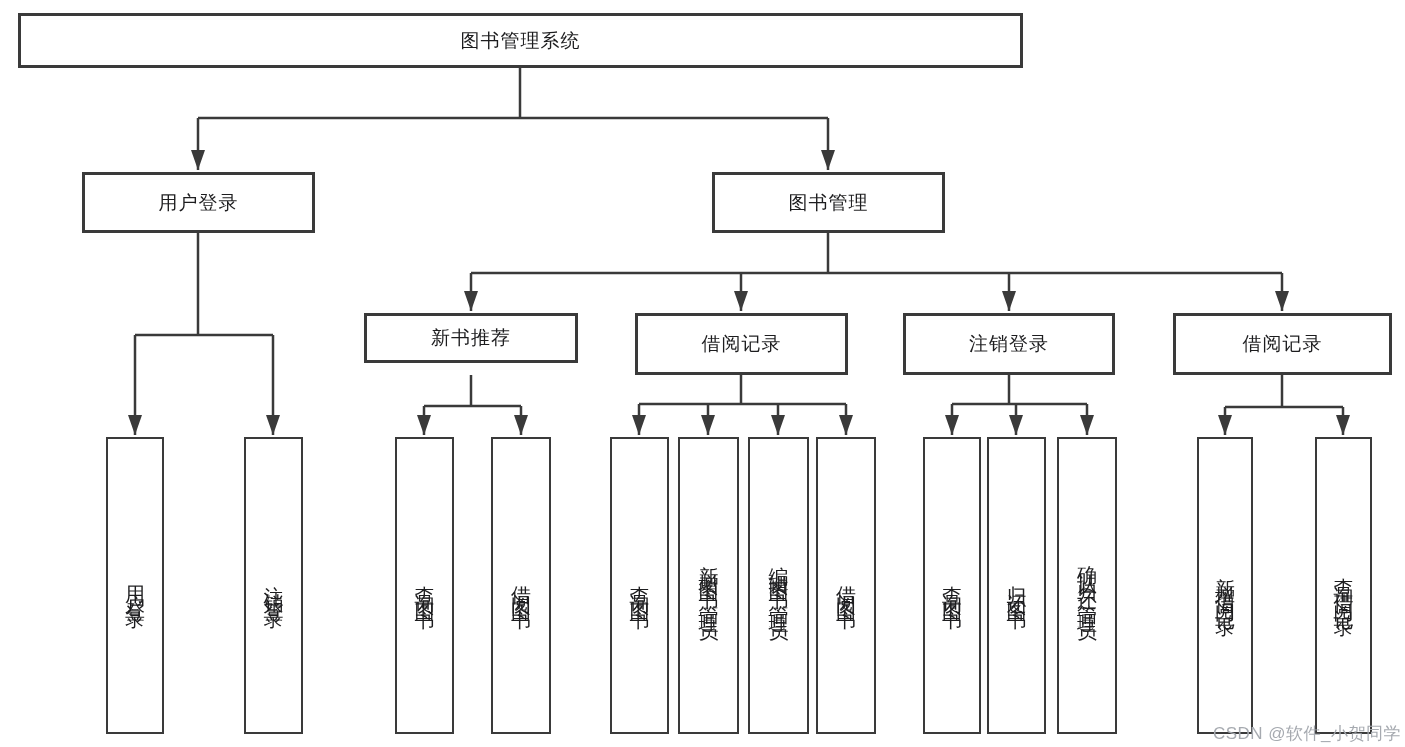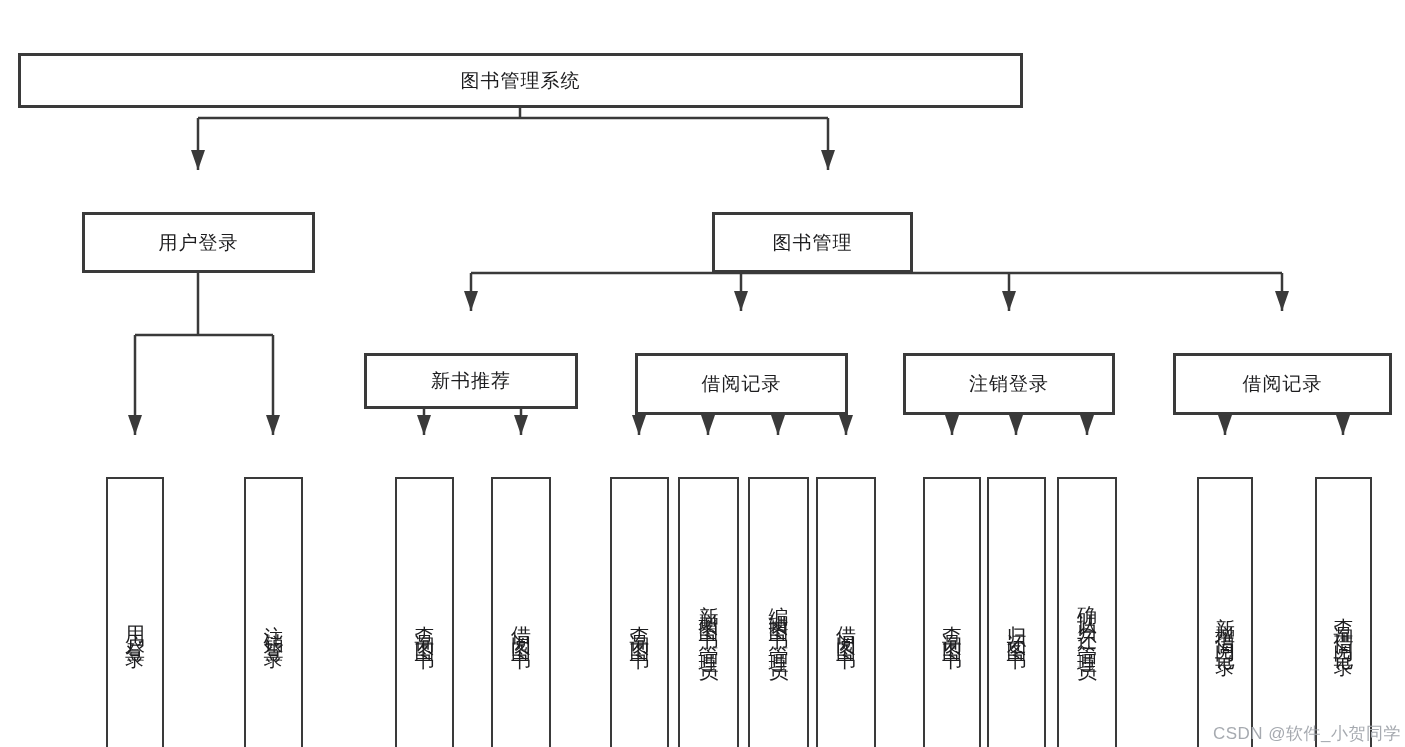--- a/index.html
+++ b/index.html
@@ -15,21 +15,20 @@
   .box {
     position: absolute;
     box-sizing: border-box;
     background: #ffffff;
     border: 3px solid #3a3a3a;
     color: #1d1d1f;
     display: flex;
     align-items: center;
     justify-content: center;
     line-height: 1.25;
-    margin-top: 40px;
   }
   .box.lv0 { font-size: 19px; letter-spacing: 1px; }
   .box.h  { font-size: 19px; letter-spacing: 1px; }
   .box.v  {
     writing-mode: vertical-rl;
     text-orientation: mixed;
     font-size: 20px;
     letter-spacing: 8px;
     border-width: 2.5px;
   }
@@ -95,23 +94,23 @@
       <path d="M1282,375 V407"></path>
       <path d="M1225,407 H1343"></path>
       <path d="M1225,407 V435" marker-end="url(#arrow)"></path>
       <path d="M1343,407 V435" marker-end="url(#arrow)"></path>
     </g>
   </svg>
 
   <div class="box lv0" style="left:18px; top:13px; width:1005px; height:55px;">图书管理系统</div>
 
   <div class="box h" style="left:82px; top:172px; width:233px; height:61px;">用户登录</div>
-  <div class="box h" style="left:712px; top:172px; width:201px; height:61px;">图书管理</div>
+  <div class="box h" style="left:712px; top:172px; width:233px; height:61px;">图书管理</div>
 
-  <div class="box h" style="left:364px; top:313px; width:214px; height:56px;">新书推荐</div>
+  <div class="box h" style="left:364px; top:313px; width:214px; height:50px;">新书推荐</div>
   <div class="box h" style="left:635px; top:313px; width:213px; height:62px;">借阅记录</div>
   <div class="box h" style="left:903px; top:313px; width:212px; height:62px;">注销登录</div>
   <div class="box h" style="left:1173px; top:313px; width:219px; height:62px;">借阅记录</div>
 
   <div class="box v" style="left:106px; top:437px; width:58px; height:297px;">用户登录</div>
   <div class="box v" style="left:244px; top:437px; width:59px; height:297px;">注销登录</div>
 
   <div class="box v" style="left:395px; top:437px; width:59px; height:297px;">查询图书</div>
   <div class="box v" style="left:491px; top:437px; width:60px; height:297px;">借阅图书</div>
 

